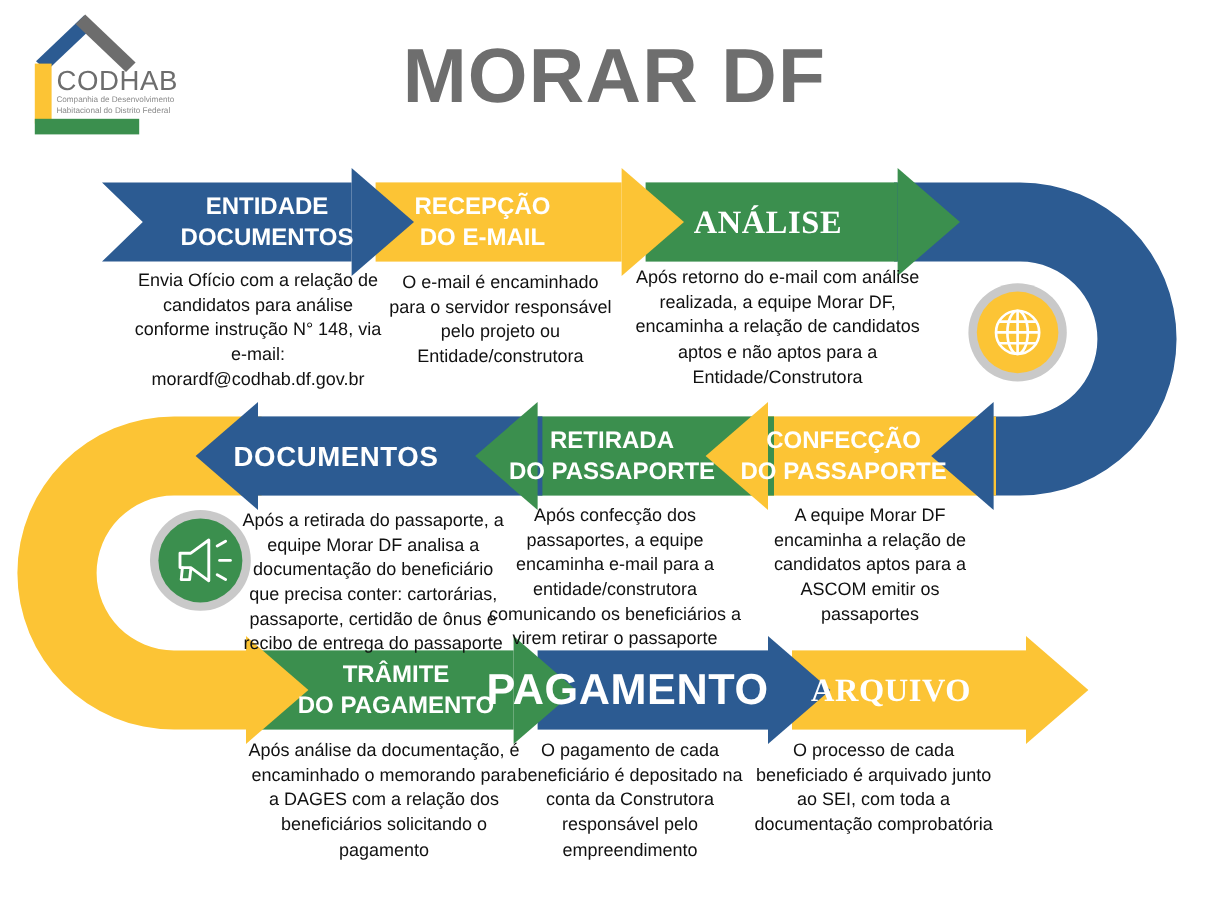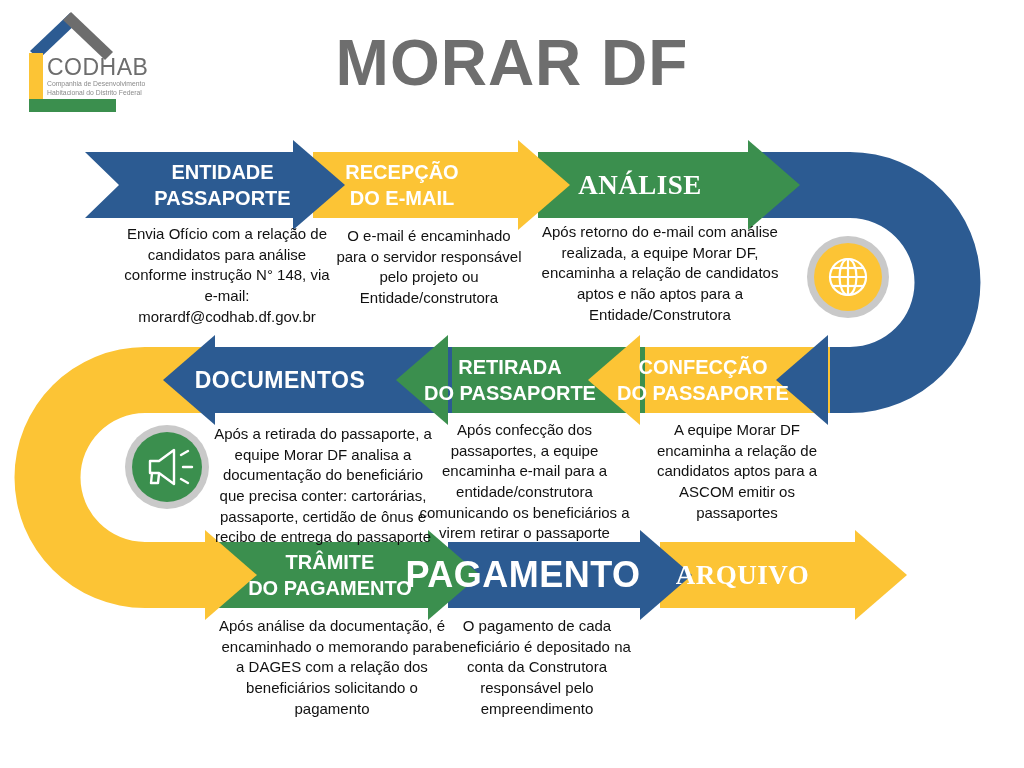--- a/index.html
+++ b/index.html
@@ -20,21 +20,21 @@
   }
   .step-label{
     position:absolute;height:66px;display:flex;align-items:center;justify-content:center;
     color:#ffffff;font-weight:700;text-align:center;white-space:pre-line;
   }
   .lbl-two{font-size:20px;line-height:1.3;}
   .lbl-one-lg{font-size:27px;letter-spacing:0.5px;font-family:Liberation Serif, serif;}
   .lbl-one-xl{font-size:36px;letter-spacing:0.5px;}
   .lbl-one-md{font-size:23px;letter-spacing:0.5px;}
   .step-desc{
-    position:absolute;color:#111111;font-size:15px;line-height:1.38;text-align:center;margin-left:12px;
+    position:absolute;color:#111111;font-size:15px;line-height:1.38;text-align:center;
   }
 </style>
 </head>
 <body>
 
 <div class="canvas">
 
   <svg class="diagram" width="1024" height="768" viewBox="0 0 1024 768">
 
     <g>
@@ -94,21 +94,21 @@
       </g>
     </g>
   </svg>
 
   <div class="page-title">MORAR DF</div>
   <div class="logo-name">CODHAB</div>
   <div class="logo-subtitle">Companhia de Desenvolvimento
 Habitacional do Distrito Federal</div>
 
   <div class="step-label lbl-two" style="left:120px;top:152px;width:205px">ENTIDADE
-PASSAPORTE</div>
+DOCUMENTOS</div>
   <div class="step-label lbl-two" style="left:302px;top:152px;width:200px">RECEPÇÃO
 DO E-MAIL</div>
   <div class="step-label lbl-one-lg" style="left:540px;top:152px;width:200px">ANÁLISE</div>
   <div class="step-label lbl-two" style="left:605px;top:347px;width:196px">CONFECÇÃO
 DO PASSAPORTE</div>
   <div class="step-label lbl-two" style="left:412px;top:347px;width:196px">RETIRADA
 DO PASSAPORTE</div>
   <div class="step-label lbl-one-md" style="left:180px;top:347px;width:200px">DOCUMENTOS</div>
   <div class="step-label lbl-two" style="left:230px;top:542px;width:200px">TRÂMITE
 DO PAGAMENTO</div>
@@ -116,14 +116,15 @@
   <div class="step-label lbl-one-lg" style="left:645px;top:542px;width:195px">ARQUIVO</div>
 
   <div class="step-desc" style="left:105px;top:224px;width:220px">Envia Ofício com a relação de candidatos para análise conforme instrução N° 148, via e-mail: morardf@codhab.df.gov.br</div>
   <div class="step-desc" style="left:322px;top:226px;width:190px">O e-mail é encaminhado para o servidor responsável pelo projeto ou Entidade/construtora</div>
   <div class="step-desc" style="left:528px;top:222px;width:240px">Após retorno do e-mail com análise realizada, a equipe Morar DF, encaminha a relação de candidatos aptos e não aptos para a Entidade/Construtora</div>
   <div class="step-desc" style="left:625px;top:420px;width:200px">A equipe Morar DF encaminha a relação de candidatos aptos para a ASCOM emitir os passaportes</div>
   <div class="step-desc" style="left:405px;top:420px;width:215px">Após confecção dos passaportes, a equipe encaminha e-mail para a entidade/construtora comunicando os beneficiários a virem retirar o passaporte</div>
   <div class="step-desc" style="left:200px;top:424px;width:222px">Após a retirada do passaporte, a equipe Morar DF analisa a documentação do beneficiário que precisa conter: cartorárias, passaporte, certidão de ônus e recibo de entrega do passaporte</div>
   <div class="step-desc" style="left:205px;top:616px;width:230px">Após análise da documentação, é encaminhado o memorando para a DAGES com a relação dos beneficiários solicitando o pagamento</div>
   <div class="step-desc" style="left:420px;top:616px;width:210px">O pagamento de cada beneficiário é depositado na conta da Construtora responsável pelo empreendimento</div>
+  <div class="step-desc" style="left:628px;top:616px;width:200px">O processo de cada beneficiado é arquivado junto ao SEI, com toda a documentação comprobatória</div>
 
 </div>
 
 </body></html>

